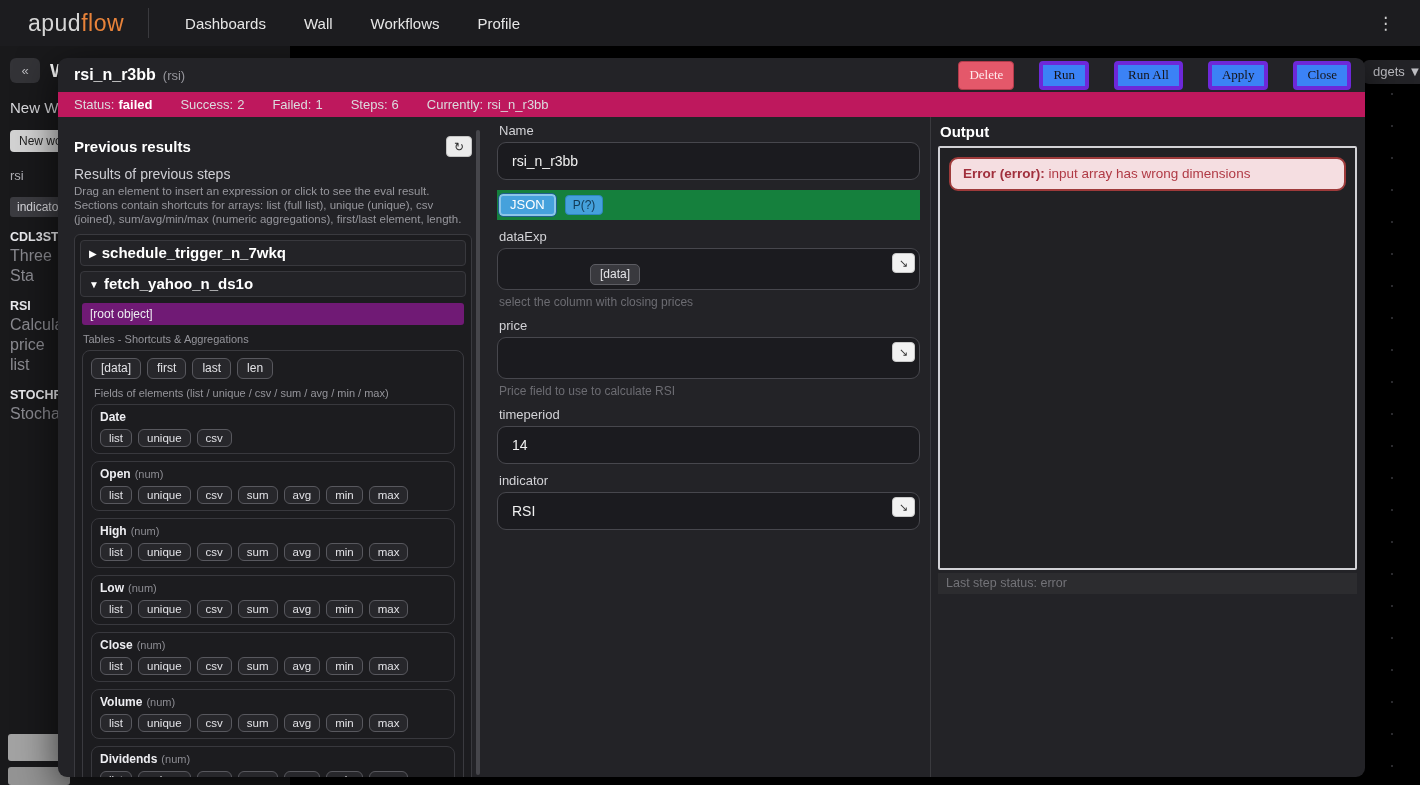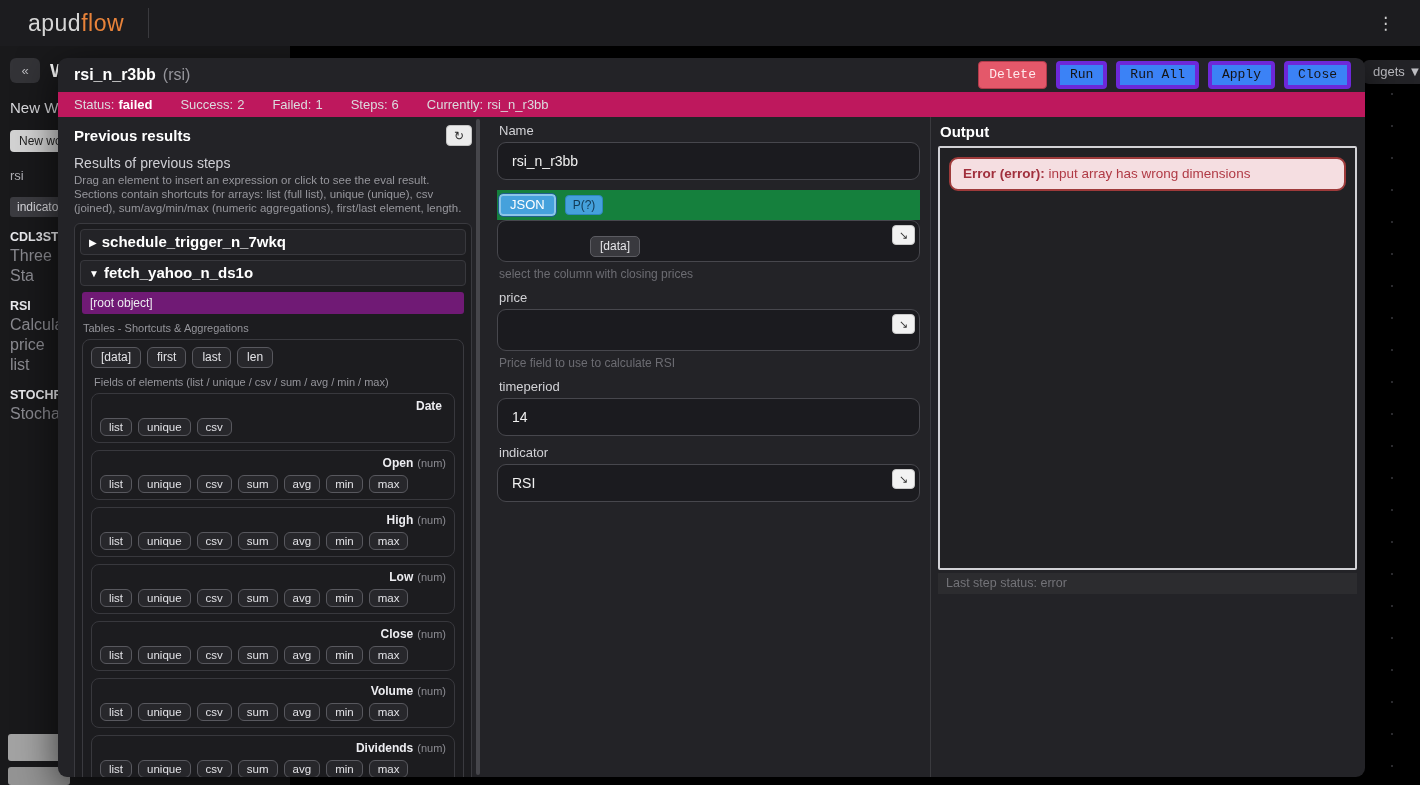--- a/index.html
+++ b/index.html
@@ -46,33 +46,33 @@
     z-index:3; white-space:nowrap; cursor:pointer; }
   .bottom-bar { position:absolute; left:60px; bottom:0; width:230px; height:7px;
     background:#050505; z-index:3; }
 
   
   .modal { position:absolute; left:58px; top:58px; width:1307px; height:719px;
     background:#232327; border-radius:9px; z-index:5; overflow:hidden;
     box-shadow:0 10px 40px rgba(0,0,0,.65); }
   .m-header { height:34px; display:flex; align-items:center; padding:0 14px 0 16px; }
   .m-title { color:#fff; font-size:16px; font-weight:bold; }
-  .m-title-suffix { color:#96969c; font-size:16px; margin-left:7px; }
+  .m-title-suffix { color:#96969c; font-size:13px; margin-left:7px; }
   .m-actions { margin-left:auto; display:flex; gap:9px; }
   .btn { font-size:13px; padding:2px 10px 3px; border-radius:4px; cursor:pointer;
-    font-family:Liberation Mono, monospace; }
+    font-family:Liberation Serif, serif;margin-left:16px; }
   .btn-danger { background:#e4586a; color:#ffe9ec; border:1px solid #b23a4a; }
   .btn-light { background:#3b82f6; color:#141414; border:4px solid #6d28d9; }
   .m-status { height:25px; background:#be185d; display:flex; align-items:center;
     gap:28px; padding:0 16px; font-size:13px; color:#dcdcdf; }
   .m-status b { color:#fff; margin-left:4px; }
   .m-status .v { margin-left:4px; }
 
   
-  .left-col { position:absolute; left:0; top:59px; width:424px; bottom:0;
+  .left-col { position:absolute; left:0; top:70px; width:424px; bottom:0;
     padding:8px 10px 0 16px; overflow:hidden; }
   .left-col::after { content:""; position:absolute; right:2px; top:2px; bottom:2px;
     width:4px; background:#46464b; border-radius:2px; }
   .pr-head { display:flex; align-items:center; }
   .pr-title { color:#fff; font-size:15px; font-weight:bold; }
   .refresh-btn { margin-left:auto; width:26px; height:21px; background:#ececec;
     color:#2a2a2a; border:1px solid #c4c4c4; border-radius:4px; font-size:12px;
     line-height:1; cursor:pointer; }
   .pr-sub { color:#cfcfd4; font-size:14px; margin-top:9px; }
   .pr-desc { color:#97979d; font-size:11.5px; line-height:1.2; margin-top:3px; }
@@ -85,21 +85,21 @@
   .root-bar { background:#701a75; border-radius:3px; padding:4px 8px; font-size:12px;
     color:#ececf0; margin:6px 2px 0; cursor:pointer; }
   .mini-h { font-size:11px; color:#95959b; margin:8px 3px 5px; }
   .subpanel { border:1px solid #3a3a3f; border-radius:8px; padding:7px 8px 1px;
     margin:0 2px; }
   .chip { display:inline-block; background:#27272b; border:1px solid #58585e;
     border-radius:6px; padding:2px 9px 3px; font-size:12px; color:#e2e2e6;
     margin:0 6px 6px 0; cursor:pointer; font-family:inherit; }
   .fg { border:1px solid #38383d; border-radius:8px; padding:5px 8px 0;
     margin-bottom:7px; }
-  .fg-t { font-size:12px; color:#ededf1; font-weight:bold; margin-bottom:4px;text-align:right; }
+  .fg-t { font-size:12px; color:#ededf1; font-weight:bold; margin-bottom:4px; }
   .fg-t .typ { font-weight:normal; color:#8c8c92; font-size:11px; margin-left:4px; }
   .fg .chip { font-size:11.5px; padding:2px 8px; margin-bottom:6px; }
 
   
   .mid-col { position:absolute; left:439px; top:59px; width:423px; bottom:0;
     padding-top:6px; }
   .f-label { color:#d2d2d6; font-size:13px; margin:0 0 4px 2px; }
   .f-label.mt { margin-top:9px; }
   .text-input { width:100%; height:38px; background:#1b1b1f; border:1px solid #47474d;
     border-radius:9px; color:#f0f0f0; font-size:14px; padding:0 14px;
@@ -142,20 +142,30 @@
 </head>
 <body>
 
 <div class="stage">
 
   <div class="navbar">
     <div class="logo">
       <span class="p1">apud</span><span class="p2">flow</span>
     </div>
     <div class="nav-divider"></div>
+    <div style="display:flex">
+
+        <div class="nav-item">Dashboards</div>
+
+        <div class="nav-item">Wall</div>
+
+        <div class="nav-item">Workflows</div>
+
+        <div class="nav-item">Profile</div>
+      </div>
     <div class="kebab">⋮</div>
   </div>
 
   <div class="canvas"></div>
 
   <div class="side">
     <div class="side-row1">
       <button class="collapse-btn">«</button>
       <span class="side-title">W</span>
     </div>
@@ -293,20 +303,21 @@
 
     <div class="mid-col">
       <div class="f-label">Name</div>
       <input class="text-input" value="rsi_n_r3bb" style="">
 
       <div class="mode-strip">
         <button class="btn-json">JSON</button>
         <button class="btn-pq">P(?)</button>
       </div>
 
+      <div class="f-label mt">dataExp</div>
       <div class="area">
         <span class="data-chip">[data]</span>
         <button class="expand-btn">↘</button>
       </div>
       <div class="helper">select the column with closing prices</div>
 
       <div class="f-label mt">price</div>
       <div class="area">
         <button class="expand-btn">↘</button>
       </div>

